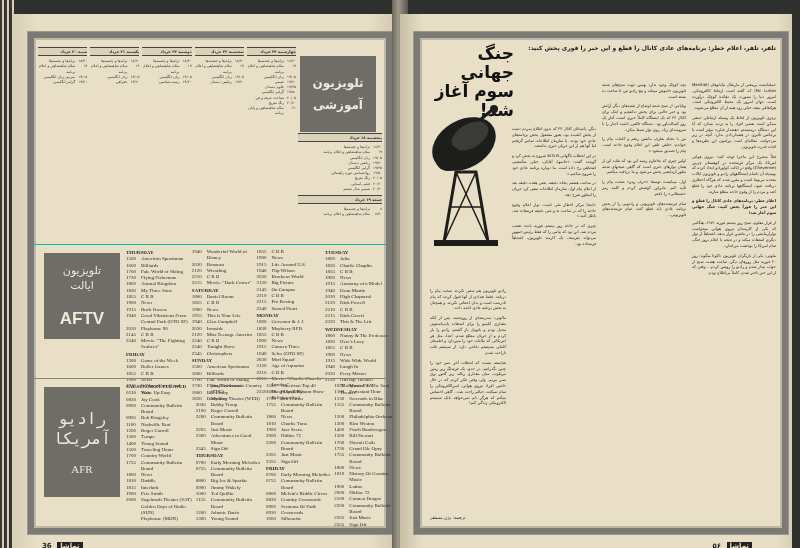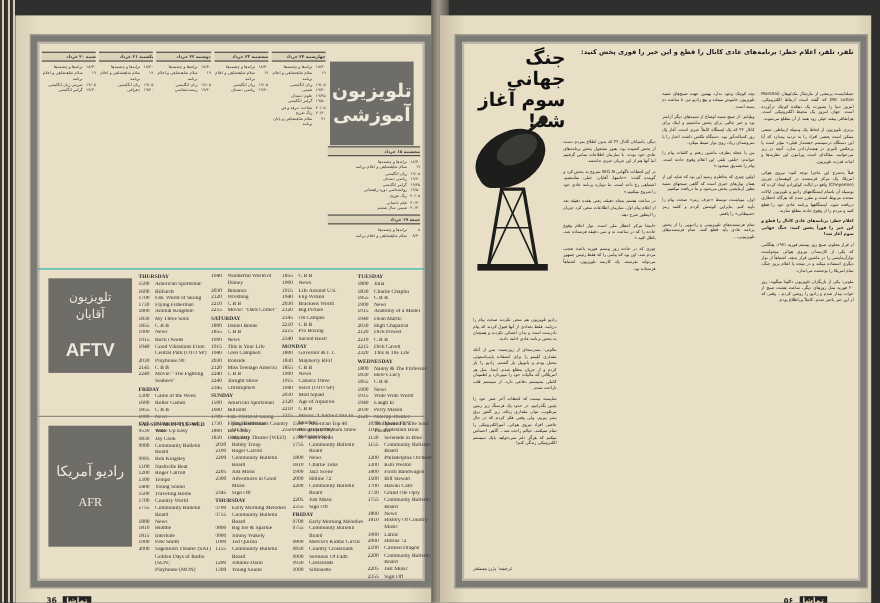--- a/index.html
+++ b/index.html
@@ -7,26 +7,26 @@
   .spread { position:absolute; left:0; top:0; width:800px; height:548px; background:#2f2f2d; }
   .page { position:absolute; top:14px; height:540px; background:#e6dcc4; overflow:hidden; }
   .page.left { left:14px; width:386px; background:linear-gradient(90deg,#d9cfb6 0%,#e8dec6 6%,#e8dec6 92%,#cfc5ac 100%); }
   .page.right { left:400px; width:392px; background:linear-gradient(90deg,#c9bfa6 0%,#e8dec6 6%,#e8dec6 96%,#d8ceb5 100%); }
   .frame { position:absolute; border:6px solid #7c7a74; box-shadow: inset 0 0 0 2px #bdb7a8, 0 0 0 1px #9a968c; background:#e9dfc7; }
   .left .frame { left:14px; top:18px; width:352px; height:490px; }
   .right .frame { left:14px; top:18px; width:362px; height:490px; }
   .tiny { font-family:"DejaVu Sans", sans-serif; font-size:3.6px; line-height:5.2px; color:#333; }
   .en { font-family:"Liberation Serif", serif; font-size:5px; line-height:6.3px; color:#2a2a2a; }
   .gray-box { position:absolute; background:#6f6d68; color:#efe9dc; display:flex; flex-direction:column; align-items:center; justify-content:center; text-align:center; }
-  .edu-box { right:10px; top:18px; width:76px; height:76px; font-family:"DejaVu Sans", sans-serif; font-size:17px; line-height:22px; font-weight:bold; direction:rtl; }
+  .edu-box { right:10px; top:18px; width:76px; height:76px; font-family:"DejaVu Sans", sans-serif; font-size:12px; line-height:22px; font-weight:bold; direction:rtl; }
   .aftv-box { left:10px; top:8px; width:76px; height:86px; }
   .aftv-box .fa { font-family:"DejaVu Sans", sans-serif; font-size:11px; line-height:15px; direction:rtl; }
   .aftv-box .latin { font-family:"Liberation Sans", sans-serif; font-size:17px; font-weight:bold; margin-top:16px; }
   .afr-box { left:10px; top:8px; width:76px; height:110px; }
-  .afr-box .fa { font-family:Liberation Serif, serif; font-size:13px; direction:rtl; }
+  .afr-box .fa { font-family:Liberation Mono, monospace; font-size:16px; direction:rtl; }
   .afr-box .latin { font-family:"Liberation Serif", serif; font-size:11px; margin-top:14px; }
   .section { position:absolute; left:0; width:352px; }
   .sec-edu { top:0; height:200px; }
   .sec-aftv { top:206px; height:128px; border-top:1px solid #14b8a6; }
   .sec-afr { top:340px; height:150px; border-top:1px solid #8a857a; }
   .sched-cols { position:absolute; display:flex; gap:4px; }
   .sec-aftv .sched-cols { left:92px; top:4px; right:2px; }
   .sec-afr .sched-cols { left:92px; top:4px; right:2px; }
   .col { flex:1; }
   .row { display:flex; gap:3px; white-space:nowrap; overflow:hidden; }
@@ -234,21 +234,21 @@
                 <span class="t">۸/۳۰</span>
                 <span>سلام شاهنشاهی و اعلام برنامه</span>
               </div>
             </div>
           </div>
       </div>
 
       <div class="section sec-aftv">
         <div class="gray-box aftv-box">
           <div class="fa">تلویزیون</div>
-          <div class="fa">آقایان</div>
+          <div class="fa">ایالت</div>
           <div class="latin">AFTV</div>
         </div>
         <div class="sched-cols en" id="aftv-cols">
             <div class="col">
               <div class="day">THURSDAY</div>
               <div class="row">
                 <span class="t">1500</span>
                 <span class="p">American Sportsman</span>
               </div>
               <div class="row">

